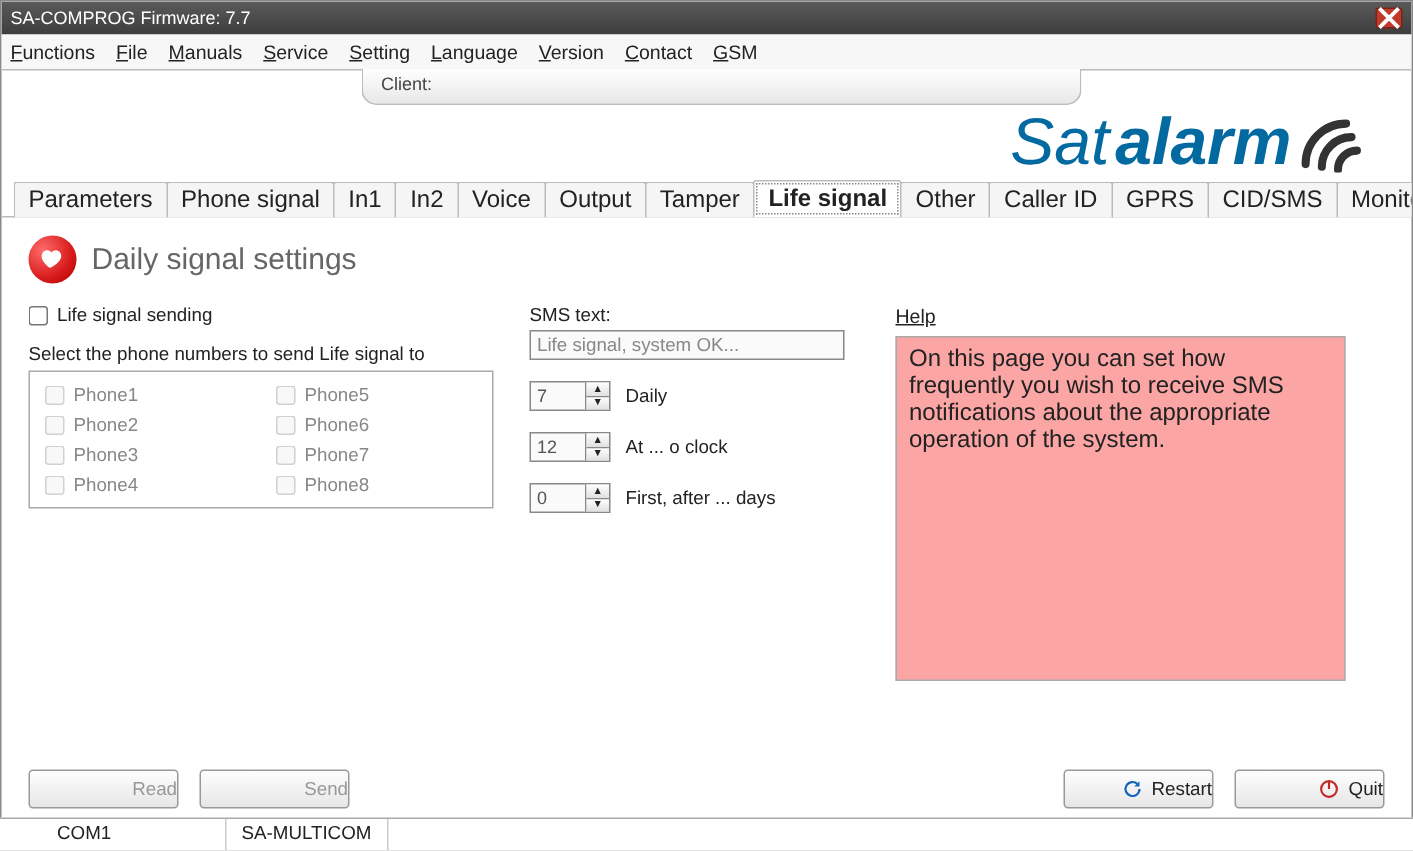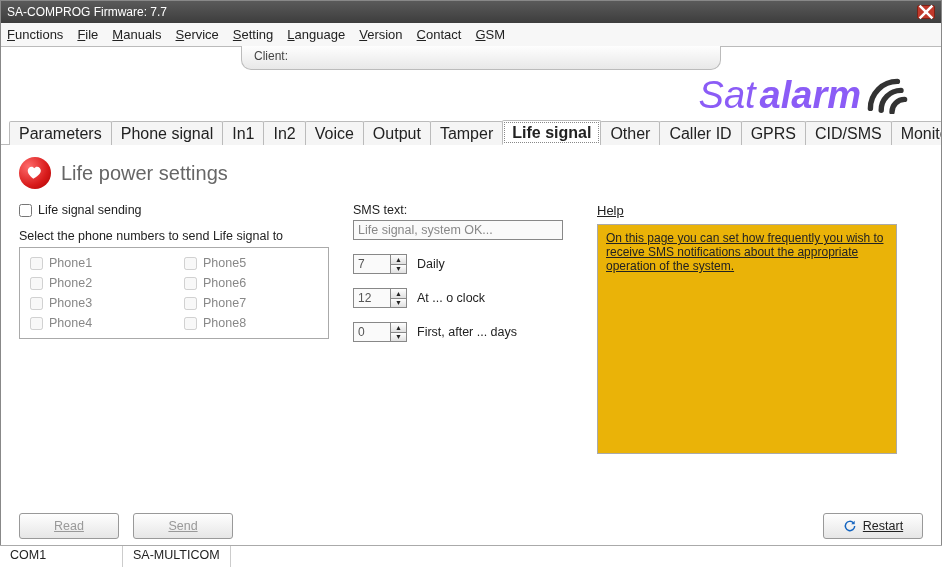--- a/index.html
+++ b/index.html
@@ -71,24 +71,25 @@
   .logo-row {
     height: 56px;
     display: flex;
     justify-content: flex-end;
     align-items: center;
     padding-right: 22px;
     margin-top: -8px;
   }
   .logo {
     display: flex;
+    align-items: center;
     gap: 4px;
-    font-size: 38px;
+    font-size: 44px;
     font-style: italic;
-    color: #8b5cf6;
+    color: #0369a1;
   }
   .logo .sat { font-weight: 400; }
   .logo .alarm { font-weight: 700; }
   .logo svg { width: 54px; height: 40px; }
   
   .tabs {
     display: flex;
     align-items: flex-end;
     padding: 0 8px;
     font-size: 16px;
@@ -223,64 +224,62 @@
   .help-label {
     font-size: 13px;
     text-decoration: underline;
     margin-bottom: 6px;
   }
   .help-box {
     border: 1px solid #aaa;
     width: 300px;
     height: 230px;
     padding: 6px 8px;
-    font-size: 12px;
+    font-size: 16px;
     overflow-y: scroll;
-    background: #eab308;
-    text-decoration: underline;
+    background: #fca5a5;
   }
   
   .button-row {
     display: flex;
     justify-content: space-between;
     padding: 0 18px;
     margin-top: 8px;
   }
   .button-row .left, .button-row .right { display: flex; gap: 14px; }
   .btn {
     min-width: 100px;
     height: 26px;
     border: 1px solid #999;
     background: linear-gradient(#fefefe,#e6e6e6);
     border-radius: 3px;
     font-size: 12.5px;
     display: flex;
     align-items: center;
-    justify-content: center;
+    justify-content: flex-end;
     gap: 6px;
     cursor: pointer;
-    text-decoration: underline;
   }
   .btn.disabled { color: #999; cursor: default; }
   .icon16 { width: 14px; height: 14px; display: inline-flex; }
   
   .statusbar {
     position: absolute;
     bottom: 0; left: 0; right: 0;
     height: 22px;
     border-top: 1px solid #aaa;
     display: flex;
     font-size: 12.5px;
     background: #fff;
   }
   .statusbar div {
     padding: 2px 10px;
     border-right: 1px solid #ccc;
   }
-  .statusbar div:first-child { width: 123px; }
+  .statusbar div:first-child { width: 123px; margin-left: 28px; }
 </style>
 </head>
 <body>
 
 <div class="titlebar">
   <span>SA-COMPROG Firmware: 7.7</span>
   <div class="close">
     <svg viewBox="0 0 10 10">
         <path d="M1 1 L9 9 M9 1 L1 9" stroke="#fff" stroke-width="1.6"></path>
       </svg>
@@ -333,21 +332,21 @@
     <div class="tab">Monitoring station</div>
   </div>
 
 <div class="content">
   <div class="page-header">
     <div class="heart-icon">
       <svg viewBox="0 0 24 24">
           <path fill="#fff" d="M12 21s-8-5.3-8-11.2C4 6.4 6.4 4 9.5 4c1.6 0 3 .9 3.9 2.2C14.3 4.9 15.7 4 17.3 4 20.4 4 22.8 6.4 22.8 9.8 22.8 15.7 12 21 12 21z" transform="translate(-1.4 0) scale(0.93)"></path>
         </svg>
     </div>
-    <div class="page-title">Life power settings</div>
+    <div class="page-title">Daily signal settings</div>
   </div>
 
   <div class="cols">
 
     <div class="col-left">
       <label class="chk">
         <input type="checkbox" style="">
         <span>Life signal sending</span>
       </label>
       <div class="group-label">Select the phone numbers to send Life signal to</div>
@@ -445,19 +444,28 @@
   <div class="right">
     <div class="btn">
       <span class="icon16">
         <svg viewBox="0 0 24 24">
             <path fill="none" stroke="#1565c0" stroke-width="2.5" d="M20 12a8 8 0 1 1-2.34-5.66"></path>
             <path fill="#1565c0" d="M20 3v6h-6z"></path>
           </svg>
       </span>
       <span>Restart</span>
     </div>
+    <div class="btn">
+      <span class="icon16">
+        <svg viewBox="0 0 24 24">
+            <circle cx="12" cy="12" r="9" fill="none" stroke="#c62828" stroke-width="2.5"></circle>
+            <line x1="12" y1="3" x2="12" y2="12" stroke="#c62828" stroke-width="2.5"></line>
+          </svg>
+      </span>
+      <span>Quit</span>
+    </div>
   </div>
 </div>
 
 <div class="statusbar">
   <div>COM1</div>
   <div>SA-MULTICOM</div>
 </div>
 
 </body></html>

